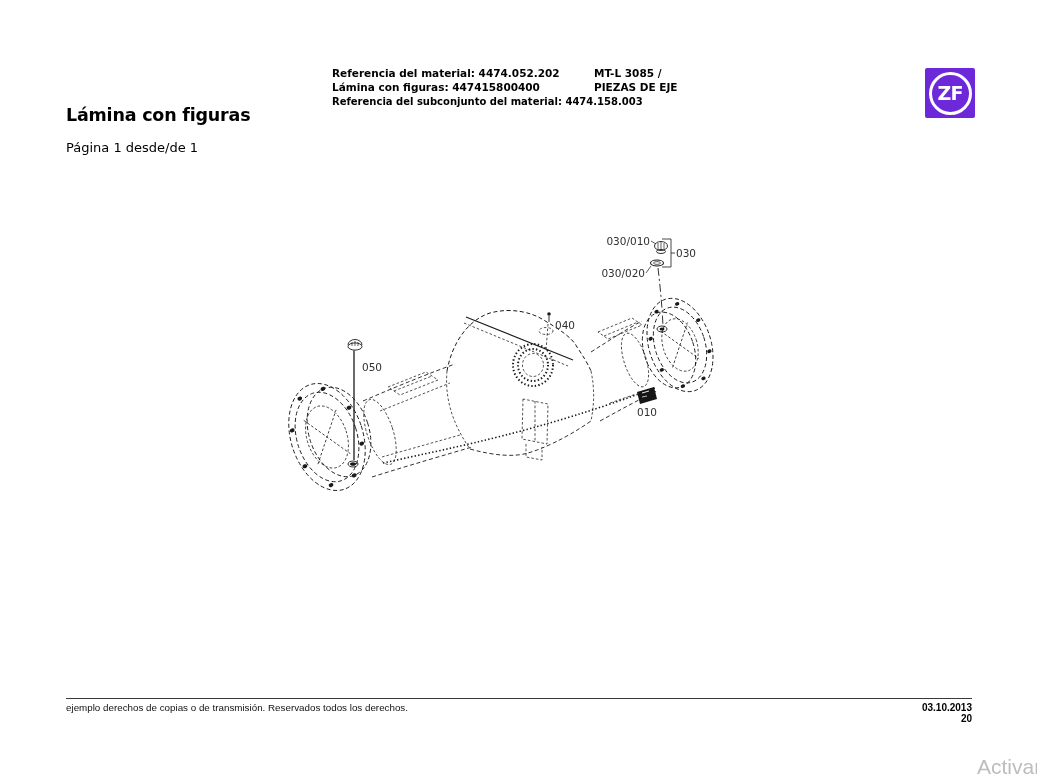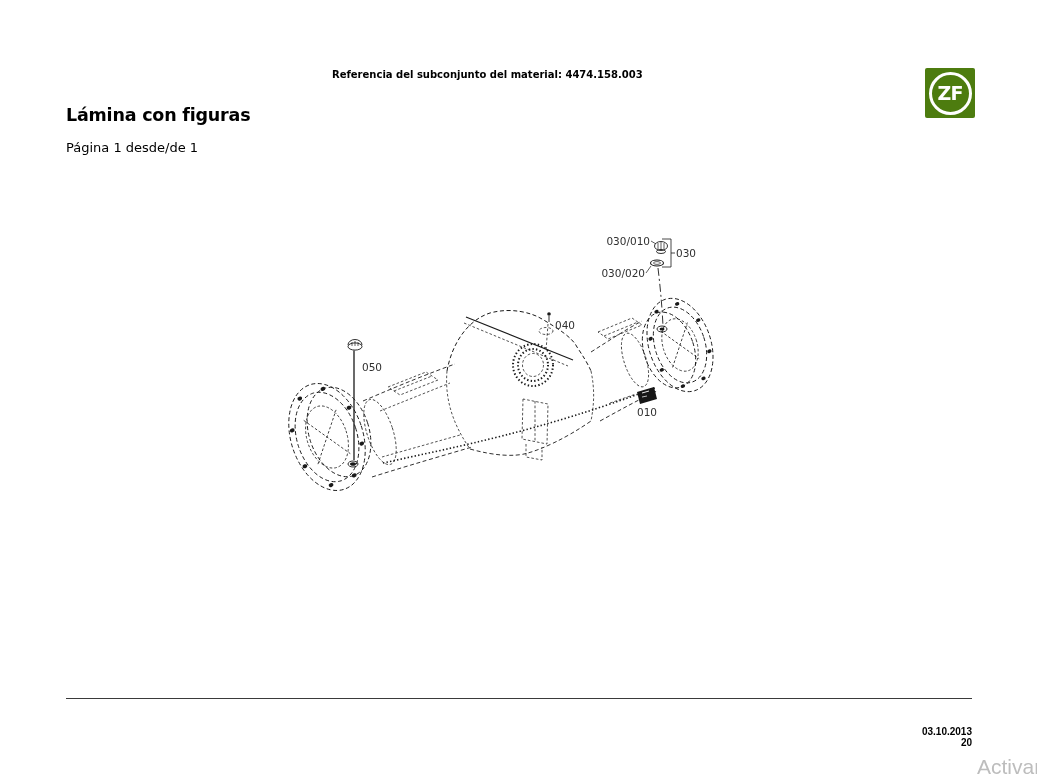--- a/index.html
+++ b/index.html
@@ -9,53 +9,61 @@
   }
   
   .title-block{position:absolute;left:66px;top:66px;}
   .page-title{font-size:17.5px;font-weight:bold;letter-spacing:-0.2px;margin-top:39px;}
   .page-subtitle{font-size:13px;margin-top:15px;}
   .refs-block{position:absolute;left:332px;top:67px;width:400px;font-weight:bold;}
   .refs-row{position:relative;height:13.5px;font-size:10.5px;white-space:nowrap;}
   .refs-right{position:absolute;left:262px;top:0;}
   .refs-line3{font-size:10px;margin-top:2px;white-space:nowrap;}
   
-  .zf-logo{position:absolute;left:925px;top:68px;width:50px;height:50px;background:#4d7c0f;
+  .zf-logo{position:absolute;left:925px;top:68px;width:50px;height:50px;background:#6d28d9;
     border-radius:2px;display:flex;align-items:center;justify-content:center;}
   .zf-circle{width:43px;height:43px;border:3px solid #fff;border-radius:50%;box-sizing:border-box;
     display:flex;align-items:center;justify-content:center;}
   .zf-text{color:#fff;font-weight:bold;font-size:19px;letter-spacing:-1px;line-height:1;
     font-family:"DejaVu Sans",sans-serif;}
   
   .diagram{position:absolute;left:280px;top:225px;width:450px;height:275px;}
   svg .ln{fill:none;stroke:#1a1a1a;stroke-width:.9;}
   svg .dash{stroke-dasharray:4 2.6;}
   svg .dash2{stroke-dasharray:2.6 2;stroke-width:.75;}
   svg .dot{stroke-dasharray:1.4 2.2;}
   svg .cl{stroke-dasharray:8 3 2 3;}
   svg text{font:10.5px "DejaVu Sans",sans-serif;fill:#303030;}
   
   .footer-rule{position:absolute;left:66px;top:698px;width:906px;border-top:1.6px solid #3a3a3a;}
   .footer-text{position:absolute;left:66px;top:702px;width:845px;
     font-family:"Liberation Sans",sans-serif;font-size:9.8px;line-height:11.2px;color:#111;}
   .footer-text div{white-space:nowrap;}
   .footer-right{position:absolute;right:65px;top:702px;width:120px;text-align:right;
-    font-family:"Liberation Sans",sans-serif;font-size:10px;font-weight:bold;line-height:11.2px;margin-top:24px;}
+    font-family:"Liberation Sans",sans-serif;font-size:10px;font-weight:bold;line-height:11.2px;}
   .watermark{position:absolute;left:977px;top:755px;font-size:21px;color:#bdbdbd;
     font-family:"Liberation Sans",sans-serif;}
 </style>
 </head>
 <body>
 
 <div class="title-block">
   <div class="page-title">Lámina con figuras</div>
   <div class="page-subtitle">Página 1 desde/de 1</div>
 </div>
 
 <div class="refs-block">
+  <div class="refs-row">
+    <span>Referencia del material: 4474.052.202</span>
+    <span class="refs-right">MT-L 3085 /</span>
+  </div>
+  <div class="refs-row">
+    <span>Lámina con figuras: 447415800400</span>
+    <span class="refs-right">PIEZAS DE EJE</span>
+  </div>
   <div class="refs-line3">Referencia del subconjunto del material: 4474.158.003</div>
 </div>
 
 <div class="zf-logo">
   <div class="zf-circle">
     <span class="zf-text">ZF</span>
   </div>
 </div>
 
 <svg class="diagram" viewBox="0 0 450 275" xmlns="http://www.w3.org/2000/svg">
@@ -186,19 +194,20 @@
     <line class="ln dash2" x1="330" y1="178" x2="356" y2="169"></line>
     <polygon points="357,167 374,162 377,174 360,179" fill="#161616"></polygon>
     <line x1="362" y1="168" x2="369" y2="166" stroke="#ffffff" stroke-width=".9"></line>
     <line x1="362" y1="172" x2="367" y2="171" stroke="#ffffff" stroke-width=".7"></line>
   </g>
   <text x="357" y="191">010</text>
 </svg>
 
 <div class="footer-rule"></div>
 <div class="footer-text">
+  <div>ejemplo derechos de copias o de transmisión. Reservados todos los derechos.</div>
 </div>
 <div class="footer-right">
   <div>03.10.2013</div>
   <div>20</div>
 </div>
 
 <div class="watermark">Activar</div>
 
 </body></html>

